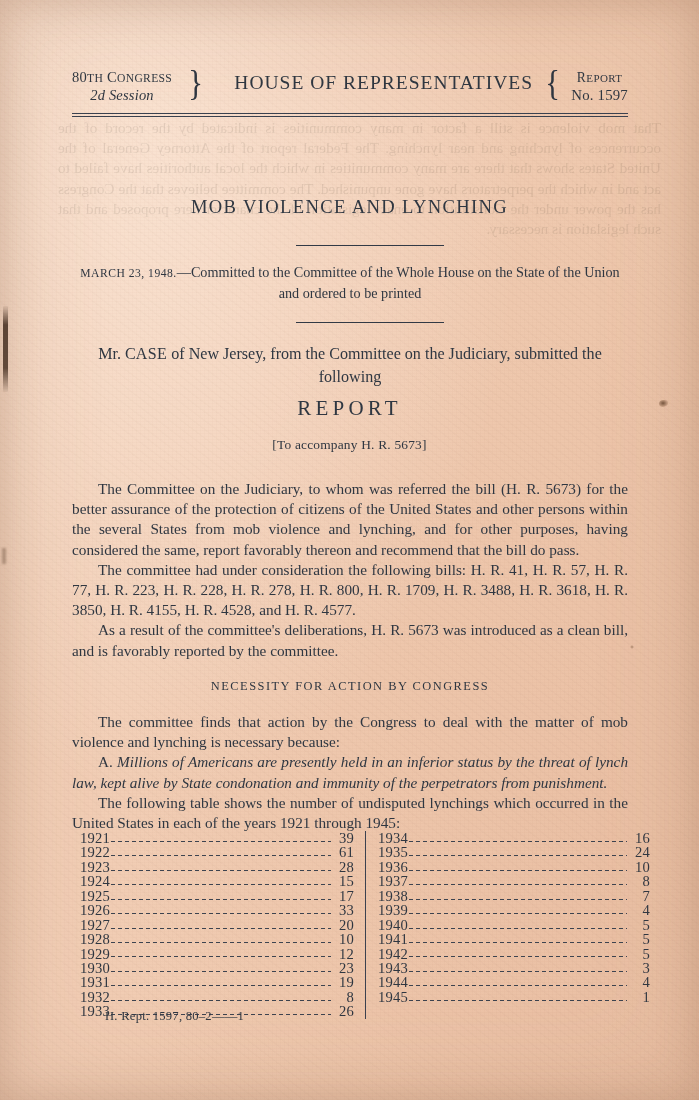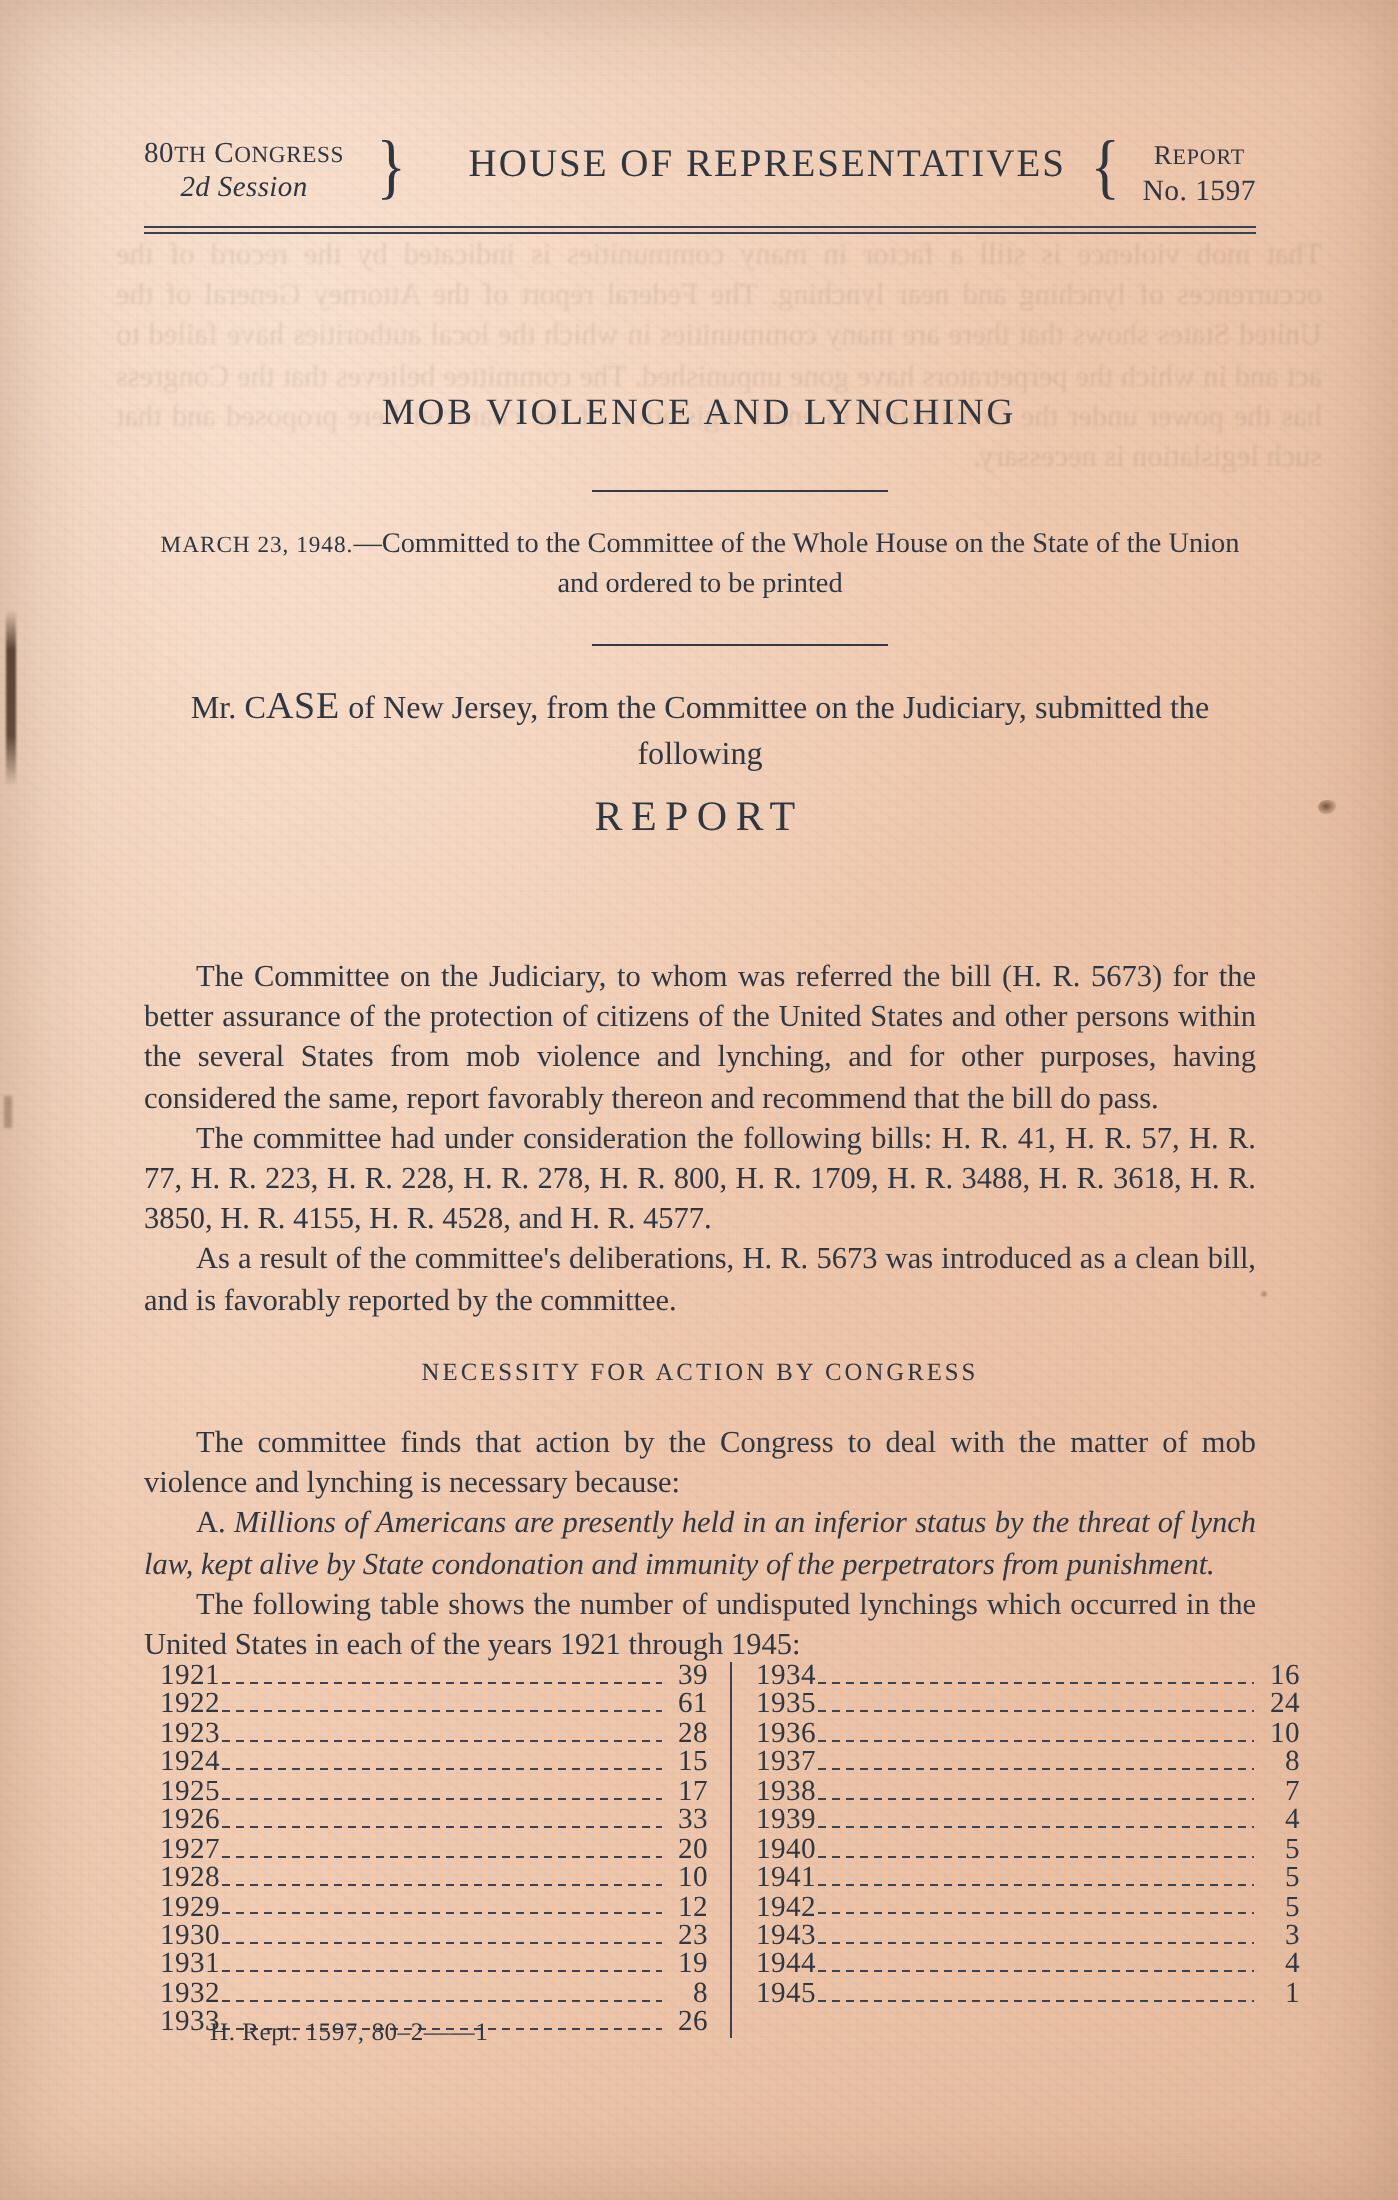--- a/index.html
+++ b/index.html
@@ -218,21 +218,21 @@
 
   .submitter {
     position: absolute;
     left: 72px;
     top: 343px;
     width: 556px;
     text-align: center;
     font-size: 16.1px;
     line-height: 22.5px;
   }
-  .submitter .sc { font-size: 19px; letter-spacing: 0.4px; }
+  .submitter .sc { font-size: 16px; letter-spacing: 0.4px; }
 
   .report-word {
     position: absolute;
     left: 0;
     top: 396px;
     width: 699px;
     text-align: center;
     font-size: 21px;
     letter-spacing: 4.2px;
   }
@@ -377,20 +377,21 @@
       <span class="sc-date">MARCH 23, 1948.</span>—Committed to the Committee of the Whole House on the State of the Union and ordered to be printed
     </div>
 
     <div class="short-rule r2"></div>
 
     <div class="submitter">
       Mr. C<span class="sc">ASE</span> of New Jersey, from the Committee on the Judiciary, submitted the following
     </div>
 
     <div class="report-word">REPORT</div>
+    <div class="accompany">[To accompany H. R. 5673]</div>
 
     <div class="body-block">
       <p>The Committee on the Judiciary, to whom was referred the bill (H. R. 5673) for the better assurance of the protection of citizens of the United States and other persons within the several States from mob violence and lynching, and for other purposes, having considered the same, report favorably thereon and recommend that the bill do pass.</p>
       <p>The committee had under consideration the following bills: H. R. 41, H. R. 57, H. R. 77, H. R. 223, H. R. 228, H. R. 278, H. R. 800, H. R. 1709, H. R. 3488, H. R. 3618, H. R. 3850, H. R. 4155, H. R. 4528, and H. R. 4577.</p>
       <p>As a result of the committee's deliberations, H. R. 5673 was introduced as a clean bill, and is favorably reported by the committee.</p>
     </div>
 
     <div class="section-head">NECESSITY FOR ACTION BY CONGRESS</div>
 
     <div class="body-block-2">

